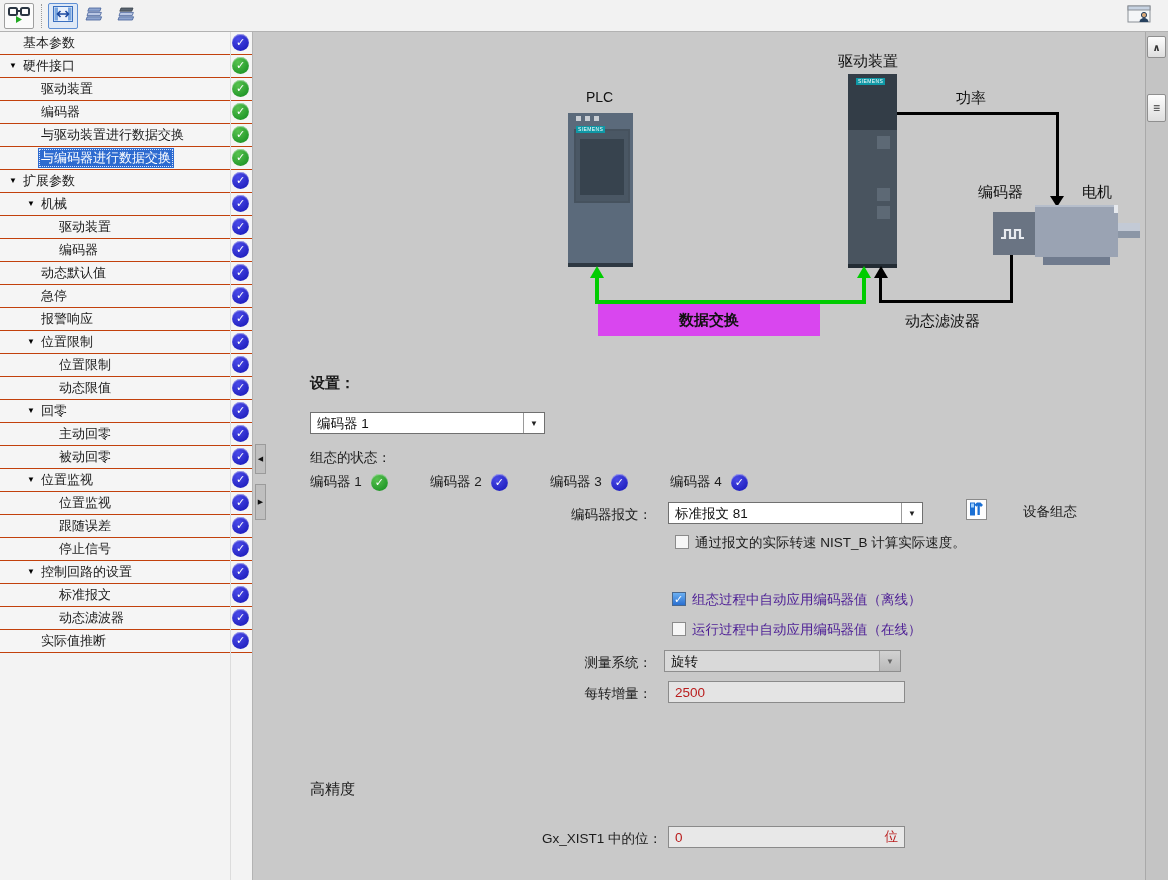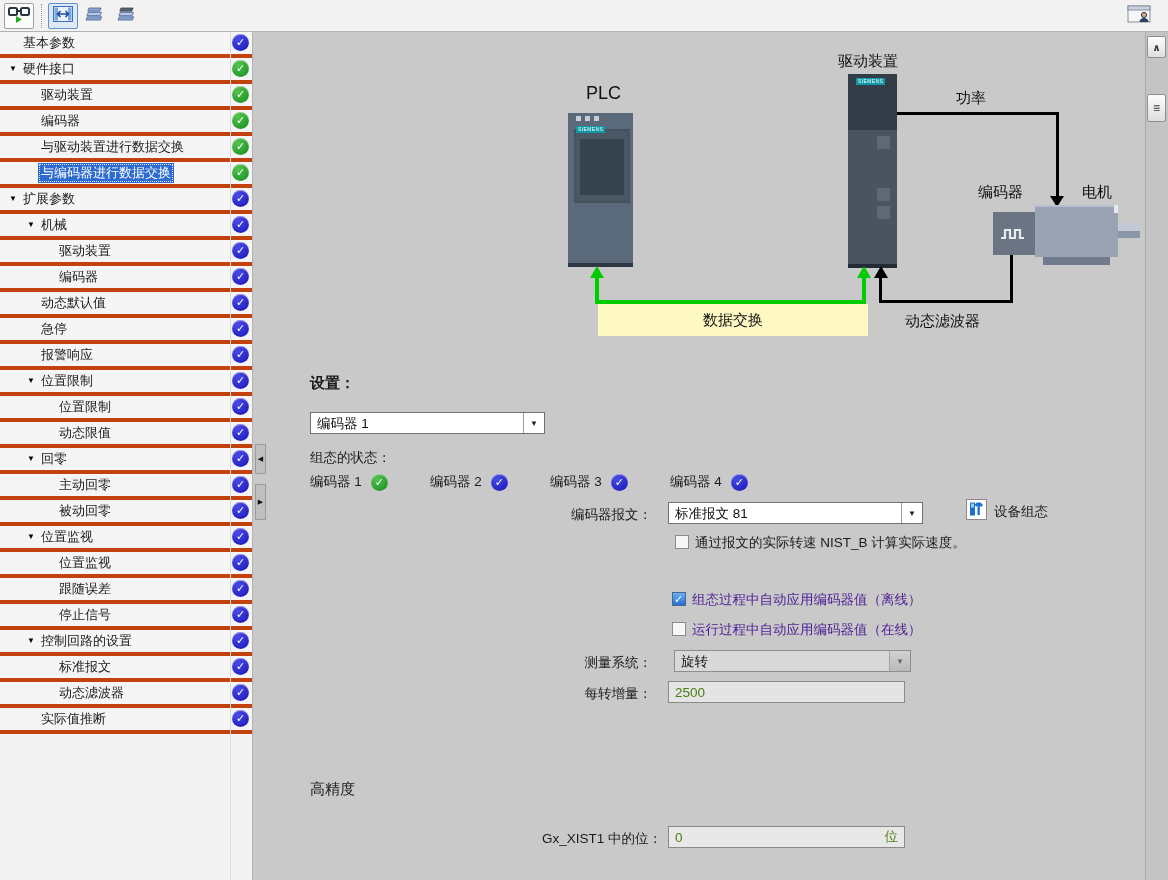--- a/index.html
+++ b/index.html
@@ -15,21 +15,21 @@
   .tb-btn{width:30px;height:26px;display:flex;align-items:center;justify-content:center;
     border:1px solid transparent;background:transparent;margin-right:2px;padding:0;border-radius:2px;}
   .tb-btn.bordered{border-color:#9f9f9f;background:#fbfbfb;}
   .tb-btn.active{border-color:#5f8fd4;background:#dfe9f6;}
   .tb-sep{width:1px;height:24px;border-left:1px dotted #9a9a9a;margin:0 5px;}
   .tb-right{margin-left:auto;margin-right:14px;}
   
   .sidebar{position:absolute;left:0;top:32px;width:252px;bottom:0;background:#f3f3f3;overflow:hidden;}
   .sidebar .col-sep{position:absolute;left:230px;top:0;bottom:0;width:1px;background:#dcdcdc;}
   .tree-row{position:relative;height:22px;display:flex;align-items:center;
-    border-bottom:4px solid #c2410c;background:#f5f5f5;font-size:13px;color:#1a1a1a;}
+    border-bottom:1px solid #c2410c;background:#f5f5f5;font-size:13px;color:#1a1a1a;}
   .tree-row .tw{width:14px;flex:none;font-size:8px;color:#000;text-align:center;line-height:1;}
   .tree-label{padding:1px 3px;white-space:nowrap;}
   .tree-row.selected .tree-label{background:#2e6bd0;color:#fff;outline:1px dotted #dce6f8;outline-offset:-2px;}
   .sico{width:17px;height:17px;border-radius:50%;color:#fff;font-size:11px;font-weight:bold;
     display:flex;align-items:center;justify-content:center;line-height:1;flex:none;
     box-shadow:inset 0 1px 1px rgba(255,255,255,.5);}
   .sico.blue{background:radial-gradient(circle at 35% 30%,#4a4ae8,#1414b4);}
   .sico.green{background:radial-gradient(circle at 35% 30%,#58c24f,#0f8a1c);}
   .tree-row .sico{position:absolute;right:3px;top:2px;}
   
@@ -51,34 +51,34 @@
   .encoder{position:absolute;left:725px;top:180px;width:42px;height:43px;background:#6a7483;}
   .motor{position:absolute;left:767px;top:173px;width:83px;height:50px;background:#9aa3b3;border-top:2px solid #b6becb;}
   .motor::after{content:"";position:absolute;left:8px;right:8px;bottom:-8px;height:8px;background:#707b8e;}
   .motor-notch{position:absolute;right:0;top:-2px;width:4px;height:8px;background:#e6e9ee;}
   .shaft{position:absolute;left:850px;top:191px;width:22px;height:15px;
     background:linear-gradient(#c3cad6 0 50%,#8b96a6 50% 100%);}
   
   .hline,.vline{position:absolute;}
   .arrow-up{position:absolute;width:0;height:0;border-left:7px solid transparent;border-right:7px solid transparent;}
   .arrow-down{position:absolute;width:0;height:0;border-left:7px solid transparent;border-right:7px solid transparent;}
-  .exch-box{position:absolute;left:330px;top:272px;width:270px;height:32px;background:#fef9c3;
-    display:flex;align-items:center;justify-content:center;font-size:15px;color:#111;}
+  .exch-box{position:absolute;left:330px;top:272px;width:222px;height:32px;background:#d946ef;
+    display:flex;align-items:center;justify-content:center;font-size:15px;color:#111;font-weight:bold;}
   
   .sec-title{position:absolute;font-size:15px;color:#1a1a1a;white-space:nowrap;}
   .flabel{position:absolute;font-size:13.5px;color:#1c1c1c;white-space:nowrap;text-align:right;}
   .combo{position:absolute;height:22px;background:#fff;border:1px solid #707070;display:flex;
     box-sizing:border-box;font-size:13.5px;color:#111;}
   .combo-val{flex:1;padding:2px 6px;white-space:nowrap;overflow:hidden;}
   .combo-btn{width:20px;border-left:1px solid #9a9a9a;display:flex;align-items:center;justify-content:center;
     font-size:8px;background:#fff;color:#222;}
   .combo.disabled{background:#d9d9d9;border-color:#8e8e8e;}
   .combo.disabled .combo-btn{background:linear-gradient(#d2d2d2,#b9b9b9);color:#666;border-left-color:#a2a2a2;}
   .input{position:absolute;height:22px;background:#e4e4e4;border:1px solid #8a8a8a;box-sizing:border-box;
-    font-size:13.5px;color:#4d7c0f;display:flex;align-items:center;padding:0 6px;}
+    font-size:13.5px;color:#b91c1c;display:flex;align-items:center;padding:0 6px;}
   .input .unit{margin-left:auto;}
   .cb{position:absolute;width:14px;height:14px;border:1px solid #8b8b8b;background:#f6f6f6;box-sizing:border-box;}
   .cb.checked{background:linear-gradient(#6cb0f2,#2a6fd0);border-color:#49688e;}
   .cb.checked::after{content:"✓";color:#fff;font-size:11px;font-weight:bold;position:absolute;left:1px;top:0px;line-height:12px;}
   .cb-label{position:absolute;font-size:13.5px;color:#1c1c1c;white-space:nowrap;}
   .cb-label.blue{color:#4c1d95;}
   .st-row{position:absolute;left:42px;top:441px;display:flex;}
   .st-item{width:120px;display:flex;align-items:center;font-size:13.5px;color:#1c1c1c;}
   .st-item .sico{margin-left:9px;}
   .devcfg{position:absolute;display:flex;align-items:center;}
@@ -289,21 +289,21 @@
   <div class="sp-h" style="top:412px;height:30px;">
     <span>◀</span>
   </div>
   <div class="sp-h" style="top:452px;height:36px;">
     <span>▶</span>
   </div>
 </div>
 
 <div class="panel">
 
-  <div class="dlabel" style="left:318px;top:51px;font-size:18px;">PLC</div>
+  <div class="dlabel" style="left:318px;top:57px;font-size:14px;">PLC</div>
   <div class="dlabel" style="left:570px;top:20px;">驱动装置</div>
   <div class="dlabel" style="left:688px;top:57px;">功率</div>
   <div class="dlabel" style="left:710px;top:151px;">编码器</div>
   <div class="dlabel" style="left:814px;top:151px;">电机</div>
 
   <div class="plc">
     <div class="plc-dot" style="left:8px;"></div>
     <div class="plc-dot" style="left:17px;"></div>
     <div class="plc-dot" style="left:26px;"></div>
     <div class="siemens-tag" style="left:8px;top:13px;">SIEMENS</div>
@@ -372,21 +372,21 @@
         <span class="sico blue">✓</span>
       </div>
     </div>
 
   <div class="flabel" style="left:284px;top:474px;width:100px;text-align:right;">编码器报文：</div>
   <div class="combo" style="left:400px;top:470px;width:255px;">
     <span class="combo-val">标准报文 81</span>
     <span class="combo-btn">▼</span>
   </div>
 
-  <div class="devcfg" style="left:698px;top:467px;">
+  <div class="devcfg" style="left:698px;top:467px;gap:29px;">
     <span>
       <svg width="21" height="21" viewBox="0 0 21 21">
         <rect x="0.5" y="0.5" width="20" height="20" fill="#fdfdfd" stroke="#8a8a8a"></rect>
         <rect x="4" y="3.5" width="5" height="13" fill="#1a6fd4"></rect>
         <rect x="5" y="4.5" width="3" height="4" fill="#9fd0ff"></rect>
         <path d="M14.5 3.5 l2.5 2.5 -2 2 -1.2-1.2 v9.2 h-2.3 v-9.4 l-1.1 1.1 -1.9-2 2.5-2.2 z" fill="#1a6fd4"></path>
       </svg>
     </span>
     <span class="lbl">设备组态</span>
   </div>
@@ -394,21 +394,21 @@
   <span class="cb" style="left:407px;top:503px;"></span>
   <span class="cb-label" style="left:427px;top:502px;">通过报文的实际转速 NIST_B 计算实际速度。</span>
 
   <span class="cb checked" style="left:404px;top:560px;"></span>
   <span class="cb-label blue" style="left:424px;top:559px;">组态过程中自动应用编码器值（离线）</span>
 
   <span class="cb" style="left:404px;top:590px;"></span>
   <span class="cb-label blue" style="left:424px;top:589px;">运行过程中自动应用编码器值（在线）</span>
 
   <div class="flabel" style="left:284px;top:622px;width:100px;">测量系统：</div>
-  <div class="combo disabled" style="left:406px;top:618px;width:237px;">
+  <div class="combo disabled" style="left:396px;top:618px;width:237px;">
     <span class="combo-val">旋转</span>
     <span class="combo-btn">▼</span>
   </div>
 
   <div class="flabel" style="left:284px;top:653px;width:100px;">每转增量：</div>
   <div class="input" style="left:400px;top:649px;width:237px;">
     <span>2500</span>
   </div>
 
   <div class="sec-title" style="left:42px;top:748px;">高精度</div>

